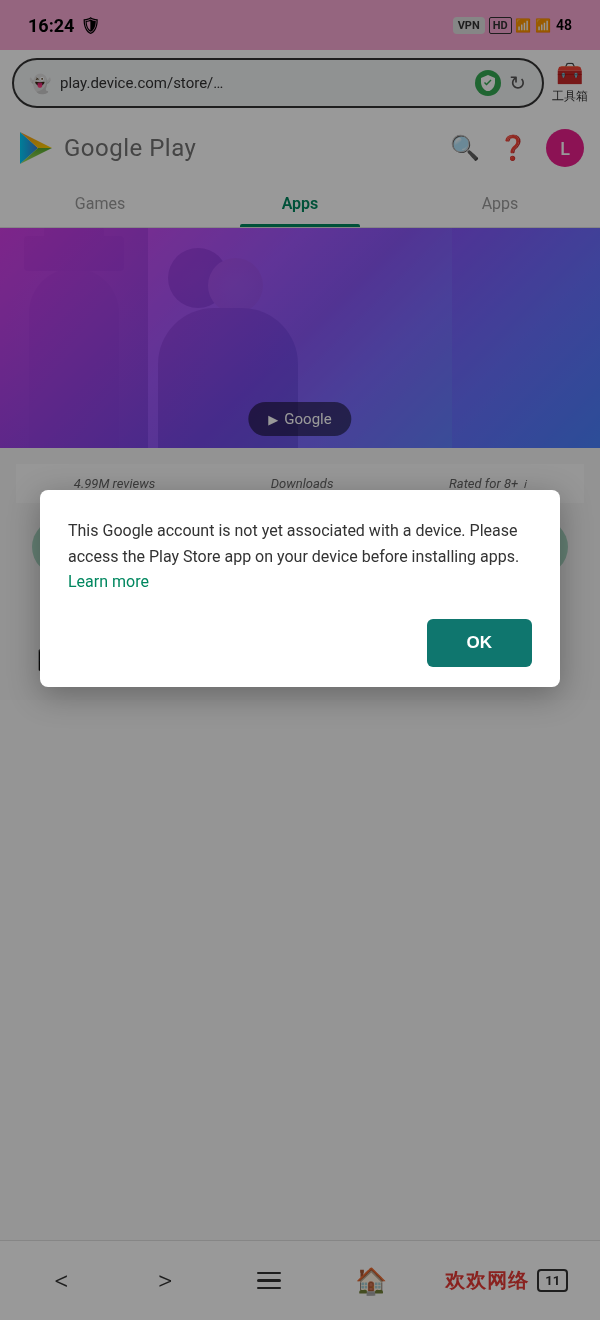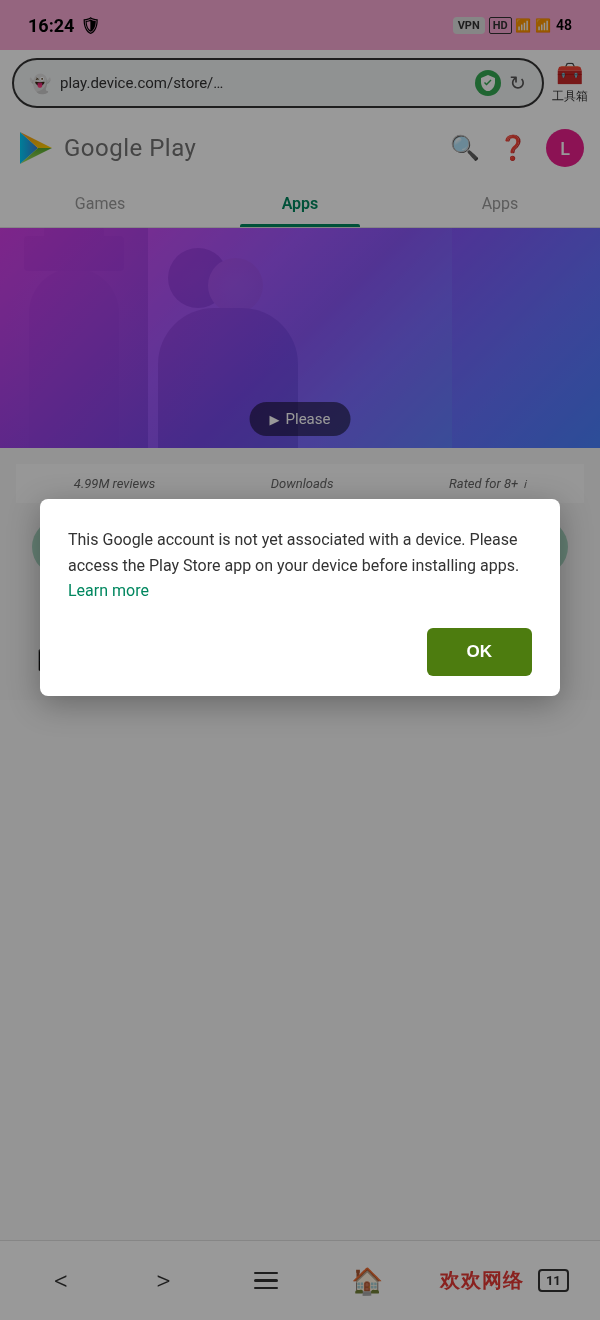--- a/index.html
+++ b/index.html
@@ -317,38 +317,37 @@
       justify-content: center;
       padding-top: 490px;
       z-index: 100;
     }
     .dialog {
       background: #fff;
       border-radius: 8px;
       width: 520px;
       padding: 28px 28px 20px 28px;
       box-shadow: 0 8px 32px rgba(0,0,0,0.3);
-      margin-top: 9px;
     }
     .dialog-message {
       font-size: 16px;
       line-height: 1.6;
       color: #333;
       margin-bottom: 24px;
     }
     .dialog-message .learn-more {
       color: #01875f;
       text-decoration: none;
     }
     .dialog-actions {
       display: flex;
       justify-content: flex-end;
     }
     .ok-btn {
-      background: #4d7c0f;
+      background: #0f766e;
       color: white;
       border: none;
       border-radius: 6px;
       padding: 14px 40px;
       font-size: 17px;
       font-weight: 600;
       cursor: pointer;
     }
 
     
@@ -512,21 +511,21 @@
       <div style="position:absolute;top:20px;left:20px;width:60px;height:60px;border-radius:50%;background:radial-gradient(#3a1c0a,#1a0505);"></div>
       <div style="position:absolute;top:30px;left:60px;width:55px;height:55px;border-radius:50%;background:radial-gradient(#f5c5a0,#e89870);"></div>
       <div style="position:absolute;top:80px;left:10px;width:140px;height:140px;background:linear-gradient(to bottom,#5c3a2a,#2d1b0e);border-radius:40% 40% 0 0;"></div>
     </div>
     <div class="banner-img-3">
       <div style="position:absolute;top:0;left:0;right:0;bottom:0;background:linear-gradient(135deg,#e040fb,#7c4dff,#448aff);opacity:0.9;"></div>
     </div>
   </div>
   <div class="trailer-overlay">
     <span class="play-btn-small">▶</span>
-    <span>Please</span>
+    <span>Google</span>
   </div>
 </div>
 
 <div class="content-area" style="position:relative;background:#f5f5f5;">
   <div class="stats-row">
     <div class="stat-item">4.99M reviews</div>
     <div class="stat-item">Downloads</div>
     <div class="stat-item">
       <span>Rated for 8+</span>
       <span style="font-size:11px;margin-left:2px;">ℹ</span>
@@ -560,17 +559,17 @@
   <div class="nav-btn">
     <div class="menu-icon">
       <div class="menu-line"></div>
       <div class="menu-line"></div>
       <div class="menu-line"></div>
     </div>
   </div>
   <div class="nav-btn">
     <span style="font-size:26px;">🏠</span>
   </div>
-  <div style="display:flex;align-items:center;gap:14px;">
+  <div style="display:flex;align-items:center;gap:8px;">
     <span class="watermark">欢欢网络</span>
     <div class="tab-count">11</div>
   </div>
 </div>
 
 </body></html>

